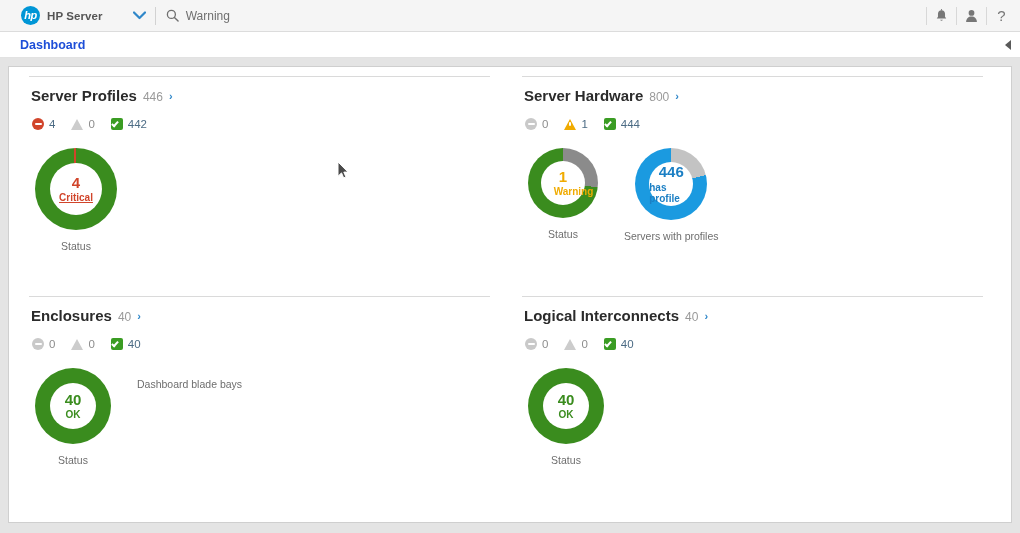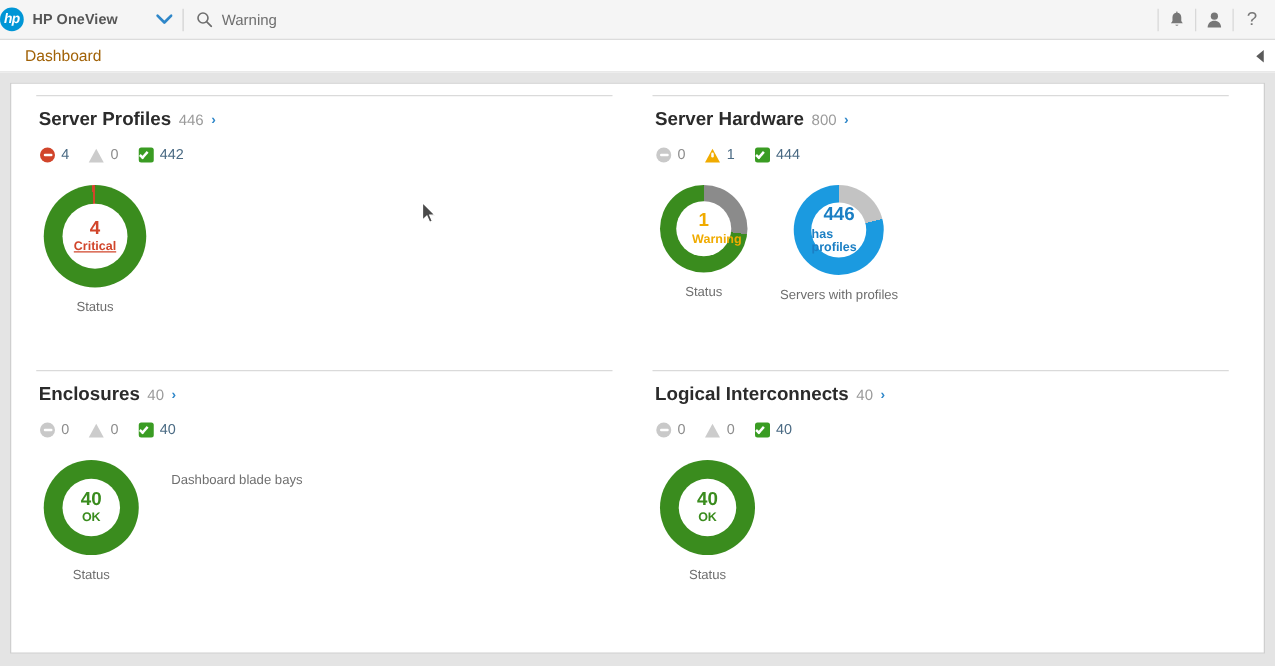--- a/index.html
+++ b/index.html
@@ -24,21 +24,21 @@
     background: #f5f5f5;
     border-bottom: 1px solid #dcdcdc;
     display: flex;
     align-items: center;
     position: relative;
     box-sizing: border-box;
   }
   .brand {
     display: flex;
     align-items: center;
-    padding-left: 0;
+    padding-left: 21px;
     height: 100%;
   }
   .hp-logo {
     width: 19px;
     height: 19px;
     border-radius: 50%;
     background: #0096d6;
     color: #ffffff;
     font-style: italic;
     font-weight: bold;
@@ -117,22 +117,22 @@
     background: #ffffff;
     border-bottom: 1px solid #e2e2e2;
     display: flex;
     align-items: center;
     position: relative;
     box-sizing: border-box;
   }
   .page-title {
     margin-left: 20px;
     font-size: 12.5px;
-    font-weight: normal;
-    color: #a16207;
+    font-weight: bold;
+    color: #1d4ed8;
   }
   .collapse-arrow {
     position: absolute;
     right: 7px;
     top: 50%;
     transform: translateY(-50%);
     width: 10px;
     height: 12px;
     display: flex;
     align-items: center;
@@ -323,21 +323,21 @@
     z-index: 50;
   }
 </style>
 </head>
 <body>
 
 <div class="topbar">
 
   <div class="brand">
     <div class="hp-logo">hp</div>
-    <div class="brand-name">HP OneView</div>
+    <div class="brand-name">HP Server</div>
   </div>
 
   <div class="nav-caret">
     <svg width="13" height="9" viewBox="0 0 13 9" aria-hidden="true">
       <path d="M1 1.5 L6.5 7 L12 1.5" fill="none" stroke="#2f87c9" stroke-width="2.2" stroke-linecap="round" stroke-linejoin="round"></path>
     </svg>
   </div>
 
   <div class="nav-divider"></div>
 
@@ -444,21 +444,21 @@
                     <div class="donut-value" style="color: rgb(240, 171, 0);">1</div>
                     <div class="donut-state" style="color: rgb(240, 171, 0); margin-left: 21px;">Warning</div>
                   </div>
                 </div>
                 <div class="donut-caption">Status</div>
               </div>
               <div class="donut-cell">
                 <div class="donut" style="width: 72px; height: 72px; background: conic-gradient(rgb(195, 195, 195) 0%, rgb(195, 195, 195) 21%, rgb(27, 154, 224) 21%, rgb(27, 154, 224) 100%);">
                   <div class="donut-hole" style="width: 44px; height: 44px;">
                     <div class="donut-value" style="color: rgb(27, 127, 196);">446</div>
-                    <div class="donut-state" style="color: rgb(27, 127, 196);">has profiles</div>
+                    <div class="donut-state" style="color: rgb(27, 127, 196);">has profile</div>
                   </div>
                 </div>
                 <div class="donut-caption">Servers with profiles</div>
               </div>
             </div>
           </div>
         </div>
         <div class="panel">
           <div class="panel-inner">
             <div class="panel-head">

